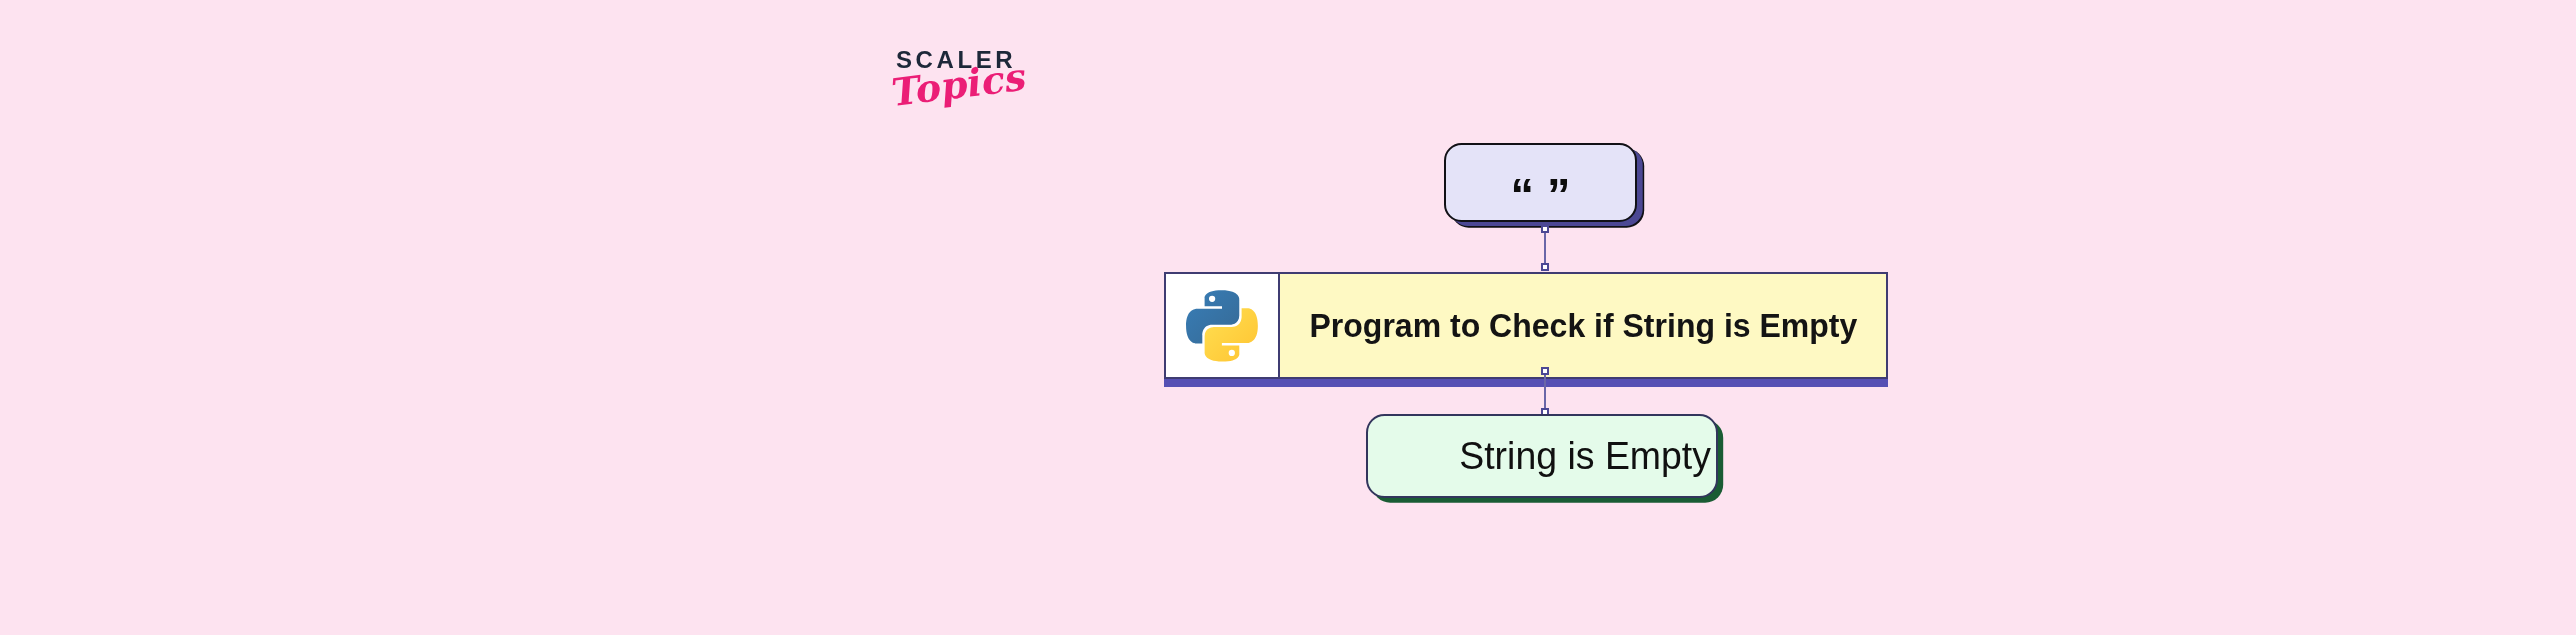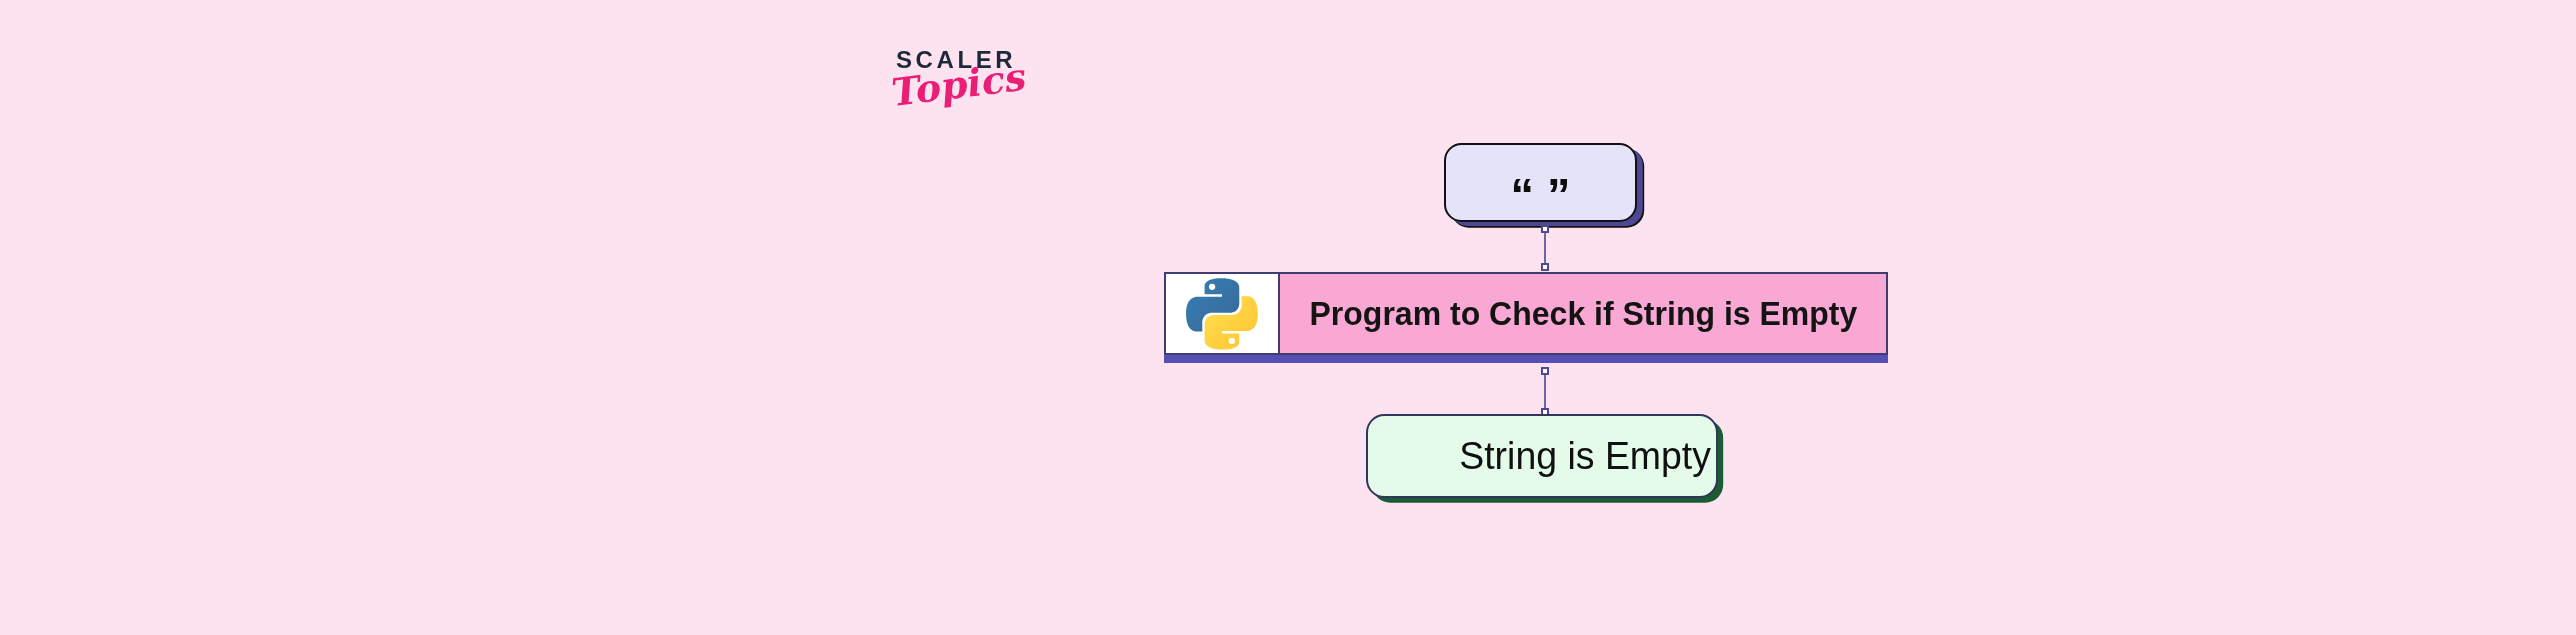--- a/index.html
+++ b/index.html
@@ -82,23 +82,23 @@
   .sq-4 { top: 408px; }
 
   
   .node-process {
     position: absolute;
     left: 1164px; top: 272px;
     width: 724px;
   }
   .proc-row {
     display: flex;
-    height: 83px;
+    height: 107px;
     box-sizing: border-box;
-    background: #f9a8d4;
+    background: #fef9c3;
     border: 2.1px solid #3f3c72;
   }
   .proc-icon-cell {
     width: 114px;
     box-sizing: border-box;
     border-right: 2.1px solid #3f3c72;
     display: flex; align-items: center; justify-content: center;
     background: #ffffff;
   }
   .proc-text-cell {

